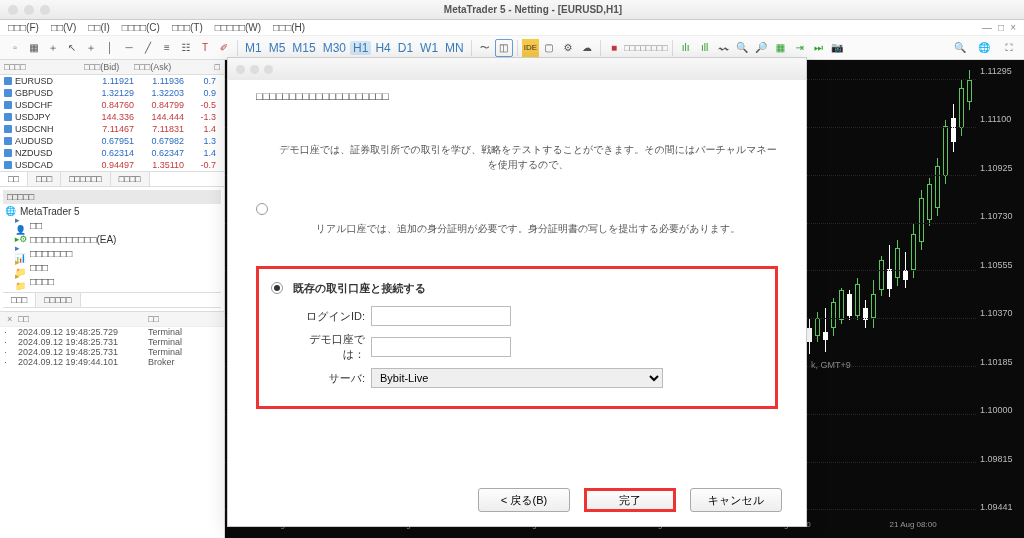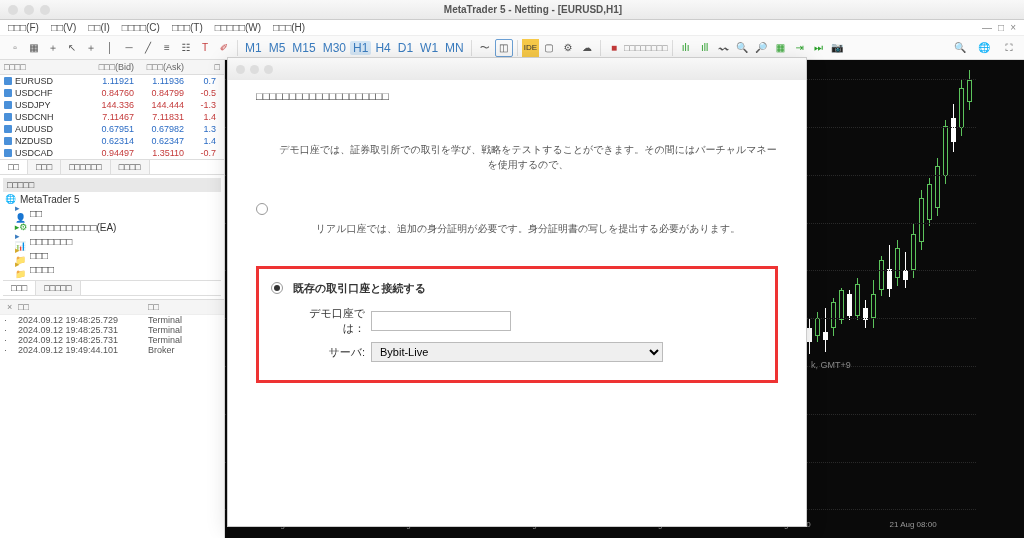--- a/index.html
+++ b/index.html
@@ -12,21 +12,21 @@
 .toolbar { height: 24px; padding: 2px 6px; display: flex; align-items: center; gap: 1px; border-bottom: 1px solid #ddd; background: #fafafa; }
 .tbtn { width: 18px; height: 18px; display: flex; align-items: center; justify-content: center; font-size: 10px; color: #555; }
 .sep { width: 1px; height: 16px; background: #ddd; margin: 0 3px; }
 .tf { font-size: 12px; color: #3a7cbf; padding: 0 3px; cursor: pointer; }
 .tf.active { background: #d4e6f5; border-radius: 2px; }
 .main { display: flex; height: calc(538px - 60px); }
 .left { width: 225px; display: flex; flex-direction: column; border-right: 1px solid #ddd; }
 .marketwatch { flex: 0 0 auto; }
 .mw-head { display: flex; font-size: 9px; padding: 2px 4px; border-bottom: 1px solid #ddd; color: #666; background: #f5f5f5; }
 .mw-head span:nth-child(1) { width: 80px; }
-.mw-head span:nth-child(2),.mw-head span:nth-child(3) { width: 50px; text-align: right; }
+.mw-head span:nth-child(2),.mw-head span:nth-child(3) { width: 50px; text-align: left; }
 .mw-head span:nth-child(4) { flex: 1; text-align: right; }
 .mw-row { display: flex; font-size: 9px; padding: 1px 4px; align-items: center; }
 .mw-row .sym { width: 80px; display: flex; align-items: center; gap: 3px; }
 .mw-row .flag { width: 8px; height: 8px; background: #4a90d9; border-radius: 1px; flex-shrink: 0; }
 .mw-row .bid,.mw-row .ask { width: 50px; text-align: right; }
 .mw-row .chg { flex: 1; text-align: right; padding-right: 4px; }
 .up { color: #2a6bc4; }
 .down { color: #c43a3a; }
 .tabs { display: flex; border-top: 1px solid #ddd; border-bottom: 1px solid #ddd; }
 .tab { font-size: 9px; padding: 2px 8px; border-right: 1px solid #ddd; background: #f5f5f5; }
@@ -167,20 +167,26 @@
         <span>□</span>
       </div>
       <div id="mw-rows">
           <div class="mw-row">
             <span class="sym"><span class="flag"></span>EURUSD</span>
             <span class="bid up">1.11921</span>
             <span class="ask up">1.11936</span>
             <span class="chg up">0.7</span>
           </div>
           <div class="mw-row">
+            <span class="sym"><span class="flag"></span>GBPUSD</span>
+            <span class="bid up">1.32129</span>
+            <span class="ask up">1.32203</span>
+            <span class="chg up">0.9</span>
+          </div>
+          <div class="mw-row">
             <span class="sym"><span class="flag"></span>USDCHF</span>
             <span class="bid down">0.84760</span>
             <span class="ask down">0.84799</span>
             <span class="chg down">-0.5</span>
           </div>
           <div class="mw-row">
             <span class="sym"><span class="flag"></span>USDJPY</span>
             <span class="bid down">144.336</span>
             <span class="ask down">144.444</span>
             <span class="chg down">-1.3</span>
@@ -377,20 +383,32 @@
         <div class="grid-line" style="top: 14%;"></div>
         <div class="grid-line" style="top: 24%;"></div>
         <div class="grid-line" style="top: 34%;"></div>
         <div class="grid-line" style="top: 44%;"></div>
         <div class="grid-line" style="top: 54%;"></div>
         <div class="grid-line" style="top: 64%;"></div>
         <div class="grid-line" style="top: 74%;"></div>
         <div class="grid-line" style="top: 84%;"></div>
         <div class="grid-line" style="top: 94%;"></div>
       </div>
+    <div class="y-axis" id="yaxis">
+        <span>1.11295</span>
+        <span>1.11100</span>
+        <span>1.10925</span>
+        <span>1.10730</span>
+        <span>1.10555</span>
+        <span>1.10370</span>
+        <span>1.10185</span>
+        <span>1.10000</span>
+        <span>1.09815</span>
+        <span>1.09441</span>
+      </div>
     <div class="x-axis" id="xaxis">
         <span>9 Aug 16:00</span>
         <span>19 Aug 04:00</span>
         <span>20 Aug 00:00</span>
         <span>20 Aug 12:00</span>
         <span>21 Aug 00:00</span>
         <span>21 Aug 08:00</span>
       </div>
     <div class="tz-label" style="left:586px;top:300px">k, GMT+9</div>
   </div>
@@ -413,24 +431,33 @@
       <div class="radio"></div>
     </div>
     <div class="radio-desc">リアル口座では、追加の身分証明が必要です。身分証明書の写しを提出する必要があります。</div>
 
     <div class="highlight-box">
       <div class="radio-row" style="margin-bottom:10px">
         <div class="radio checked"></div>
         <div class="radio-label">既存の取引口座と接続する</div>
       </div>
       <div class="form-row">
+        <label>ログインID:</label>
+        <input type="text" style="">
+      </div>
+      <div class="form-row">
         <label>デモ口座では：</label>
         <input type="password" style="">
       </div>
       <div class="form-row server">
         <label>サーバ:</label>
         <select>
           <option>Bybit-Live</option>
         </select>
       </div>
     </div>
   </div>
+  <div class="dlg-footer">
+    <button class="dlg-btn">&lt; 戻る(B)</button>
+    <button class="dlg-btn primary">完了</button>
+    <button class="dlg-btn">キャンセル</button>
+  </div>
 </div>
 
 </body></html>

